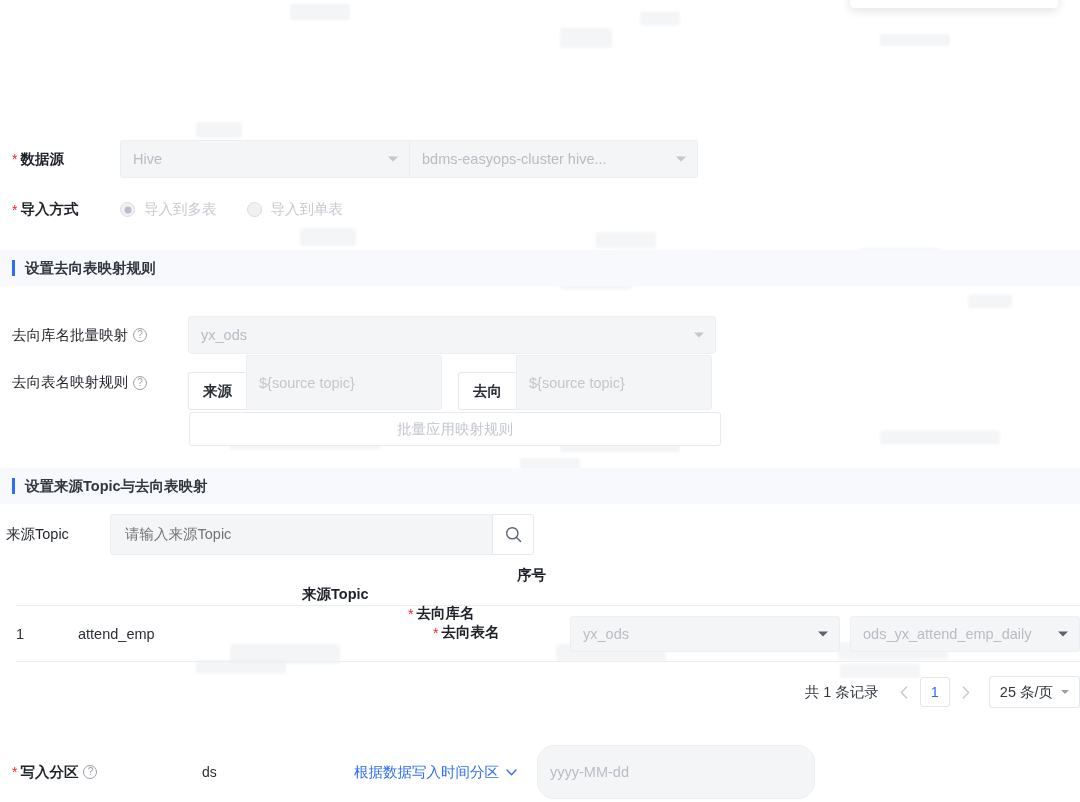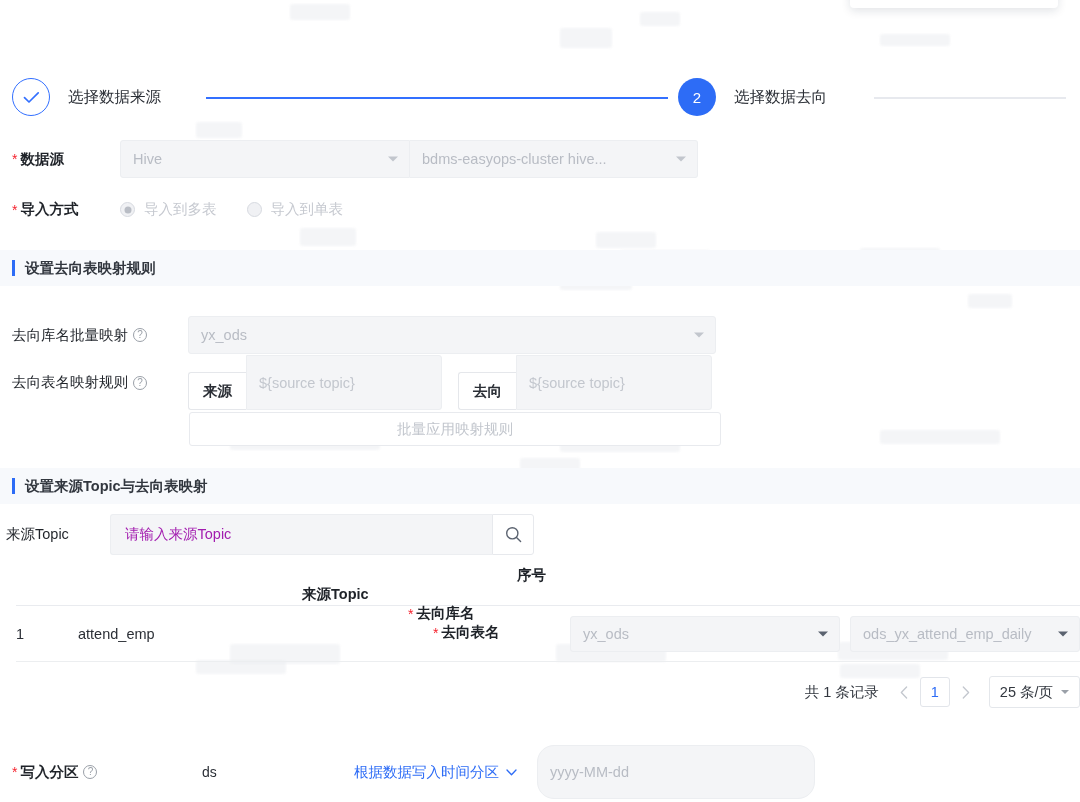--- a/index.html
+++ b/index.html
@@ -132,21 +132,21 @@
     font-size: 14.5px; color: #c2c6cd; cursor: pointer;
   }
 
   
   #row-topicsearch { left: 6px; top: 514px; }
   #topicsearch-label { width: 104px; font-weight: 400; color: #1f2329; }
   .search-box { display: flex; }
   #topic-input {
     width: 382px; height: 41px; background: #f4f5f7; border: 1px solid #eceef1;
     border-right: 0; border-radius: 3px 0 0 3px; display: flex; align-items: center;
-    padding: 0 14px; font-size: 14.5px; color: #a21caf;
+    padding: 0 14px; font-size: 14.5px; color: #737373;
   }
   #topic-search-btn {
     width: 42px; height: 41px; background: #fff; border: 1px solid #e7e9ed;
     border-radius: 0 3px 3px 0; display: flex; align-items: center; justify-content: center;
     cursor: pointer; color: #5b6370;
   }
 
   
   .tbl { position: absolute; left: 16px; top: 566px; width: 1064px; }
   .tbl-head { display: flex; align-items: center; height: 40px; border-bottom: 1px solid #e9ebef; flex-direction: column; }
@@ -209,37 +209,20 @@
   <div class="smudge" style="left:520px;top:458px;width:60px;height:12px;"></div>
   <div class="smudge" style="left:230px;top:644px;width:110px;height:20px;"></div>
   <div class="smudge" style="left:556px;top:644px;width:110px;height:18px;"></div>
   <div class="smudge" style="left:838px;top:642px;width:110px;height:18px;"></div>
   <div class="smudge" style="left:196px;top:660px;width:90px;height:14px;"></div>
   <div class="smudge" style="left:840px;top:664px;width:80px;height:14px;"></div>
 
   <div class="float-panel"></div>
 
 
-  <div class="steps">
-    <div class="step step-1">
-      <div class="circle done">
-        <svg width="17" height="13" viewBox="0 0 17 13" fill="none">
-          <path d="M1.5 6.6 L6 11 L15.2 1.8" stroke="#3370ff" stroke-width="1.7" stroke-linecap="round" stroke-linejoin="round"></path>
-        </svg>
-      </div>
-      <div class="step-title">选择数据来源</div>
-    </div>
-    <div class="step-line blue"></div>
-
-    <div class="step step-2">
-      <div class="circle active">2</div>
-      <div class="step-title">选择数据去向</div>
-    </div>
-    <div class="step-line grey"></div>
-  </div>
 
   <div class="row" id="row-datasource">
     <div class="label" id="ds-label">
       <span class="req">*</span>
       <span>数据源</span>
     </div>
     <div class="ds-group">
       <div class="field" id="ds-type">
         <span>Hive</span>
         <span class="caret"></span>

